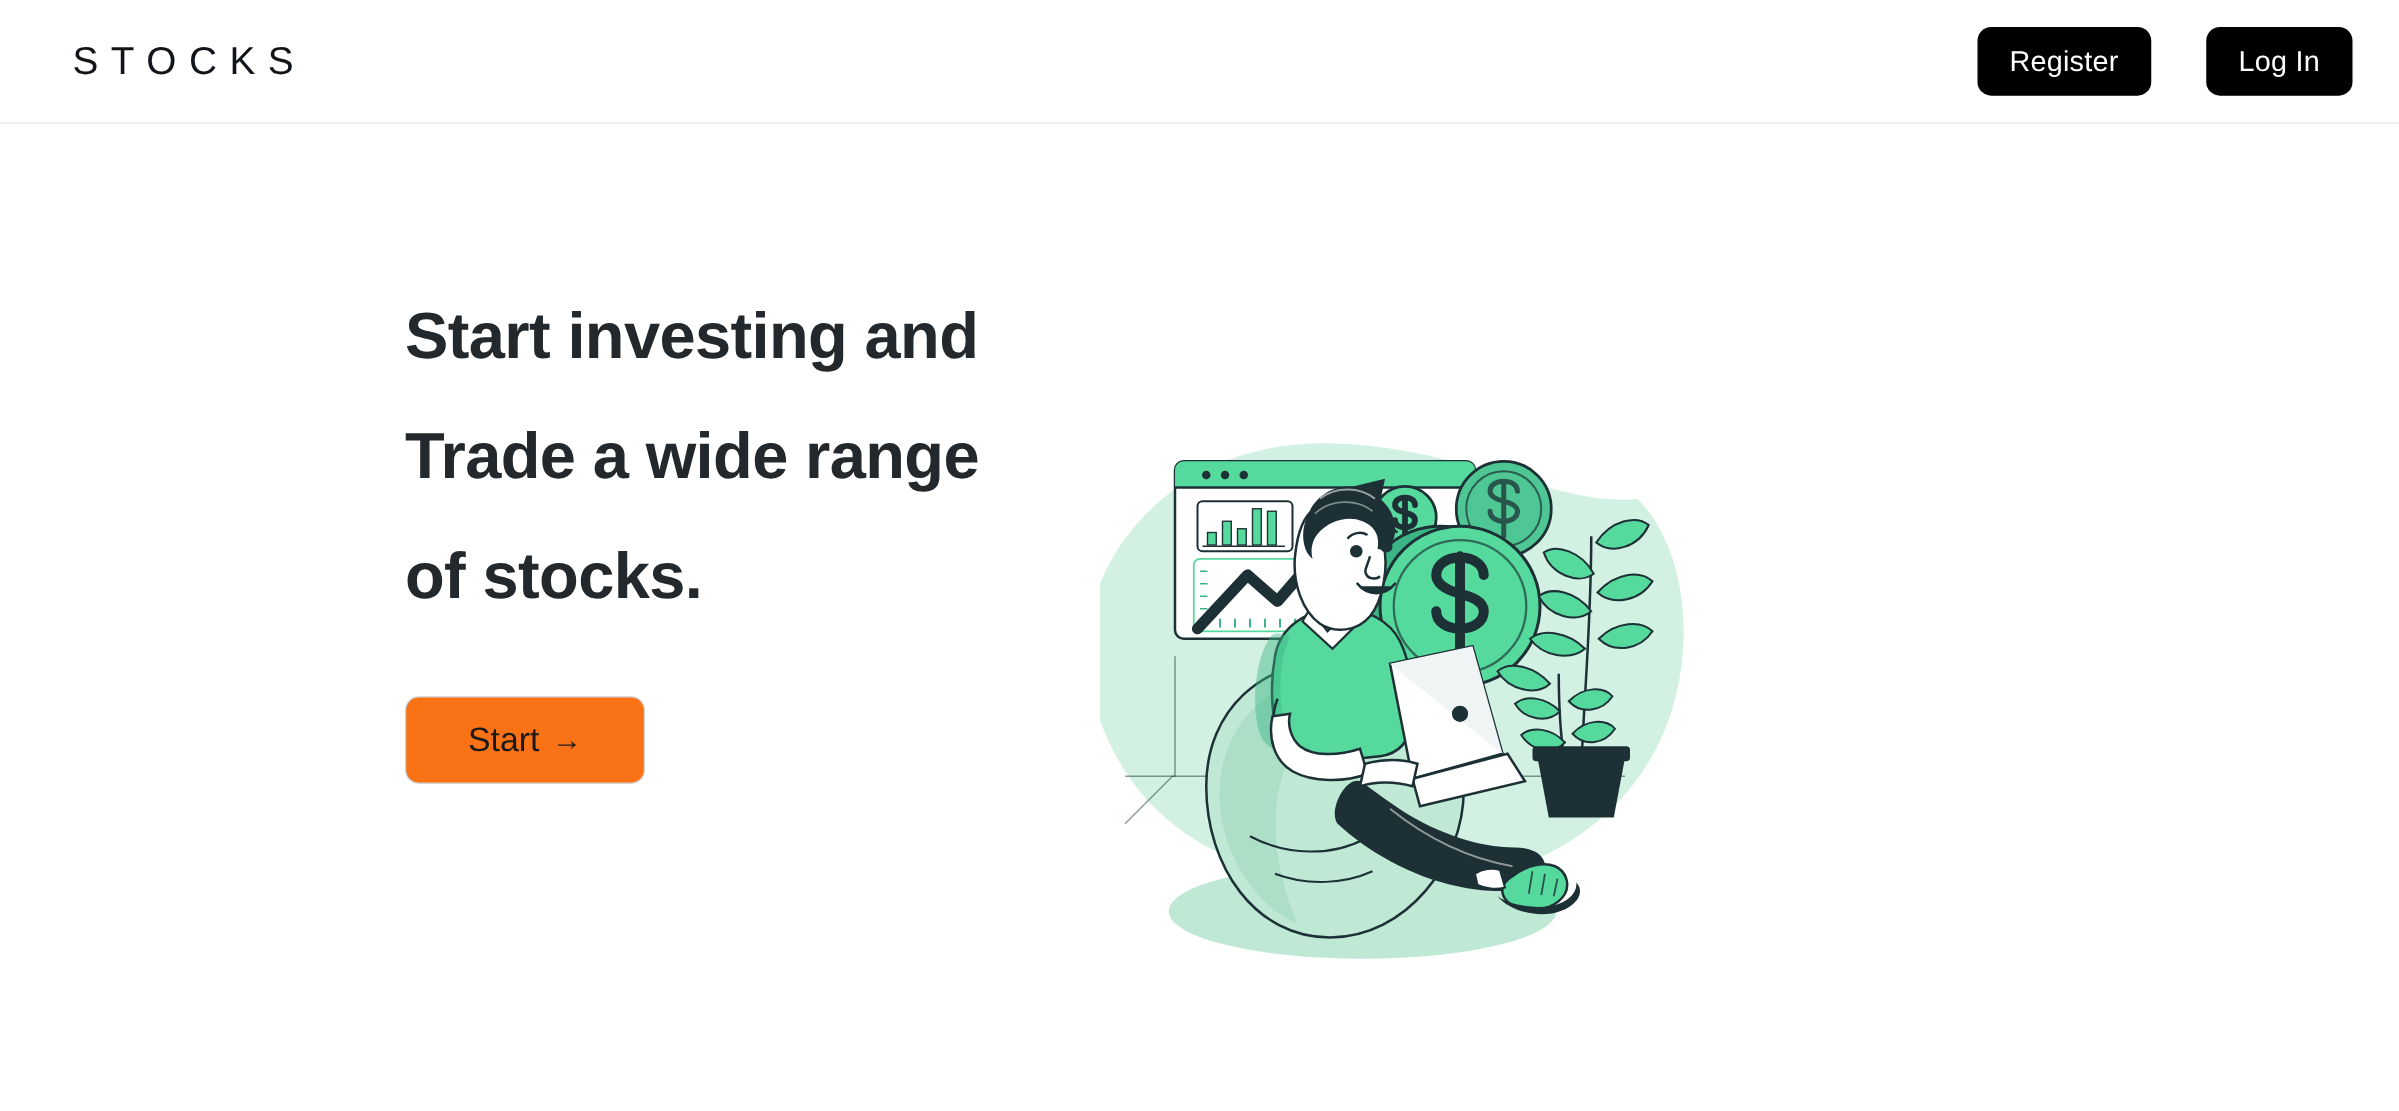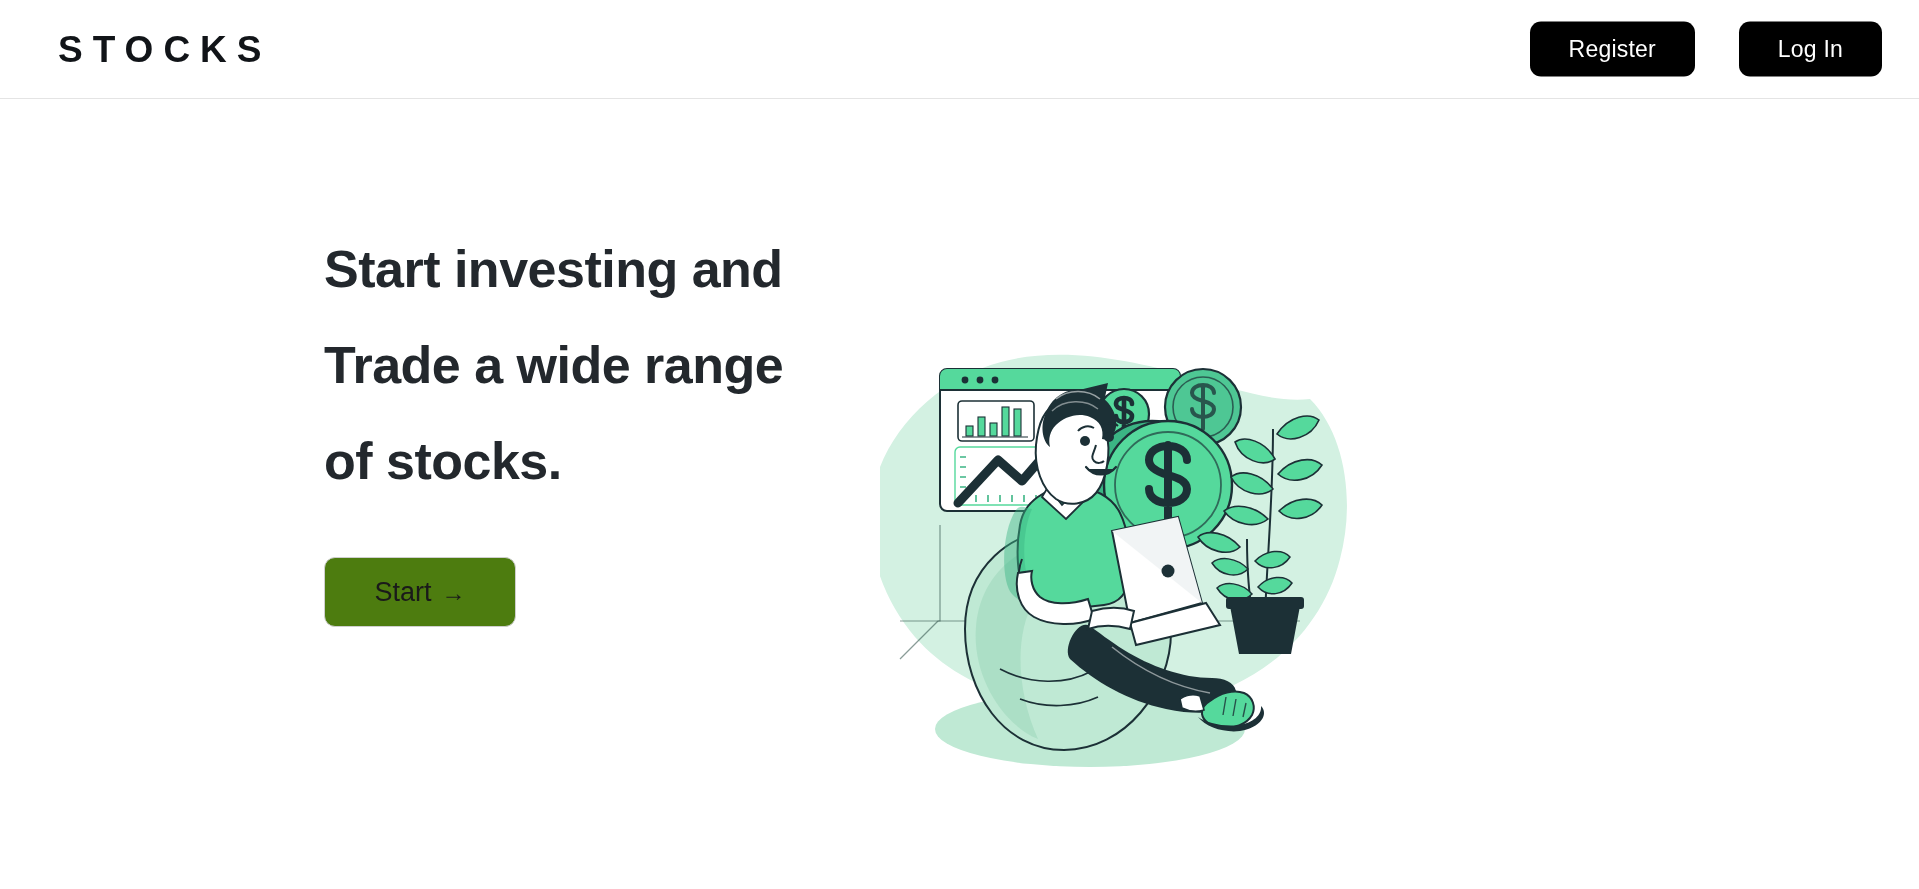--- a/index.html
+++ b/index.html
@@ -26,22 +26,22 @@
     border-bottom: 1px solid #e4e4e4;
     background: #ffffff;
   }
 
   .brand {
     position: absolute;
     left: 58px;
     top: 50%;
     transform: translateY(-50%);
     font-family: "Liberation Sans", sans-serif;
-    font-size: 37px;
-    font-weight: 700;
+    font-size: 31px;
+    font-weight: 400;
     letter-spacing: 10px;
     color: #111418;
     line-height: 1;
     white-space: nowrap;
     user-select: none;
   }
 
   .header-actions {
     position: absolute;
     right: 37px;
@@ -54,21 +54,21 @@
 
   .btn-dark {
     display: inline-flex;
     align-items: center;
     justify-content: center;
     background: #000000;
     color: #ffffff;
     border: none;
     border-radius: 11px;
     height: 55px;
-    padding: 0 39px;
+    padding: 0 26px;
     font-family: "Liberation Sans", sans-serif;
     font-size: 23px;
     font-weight: 400;
     letter-spacing: 0.2px;
     cursor: pointer;
     white-space: nowrap;
   }
 
   
   .hero {
@@ -99,21 +99,21 @@
 
   .btn-start {
     display: inline-flex;
     align-items: center;
     justify-content: center;
     gap: 10px;
     margin-top: 48px;
     height: 70px;
     padding: 0 30px;
     min-width: 192px;
-    background: #4d7c0f;
+    background: #f97316;
     border: 1px solid #cfcfcf;
     border-radius: 11px;
     font-family: "Liberation Sans", sans-serif;
     font-size: 27px;
     font-weight: 400;
     color: #1a1a1a;
     cursor: pointer;
     line-height: 1;
     text-align: center;
   }

